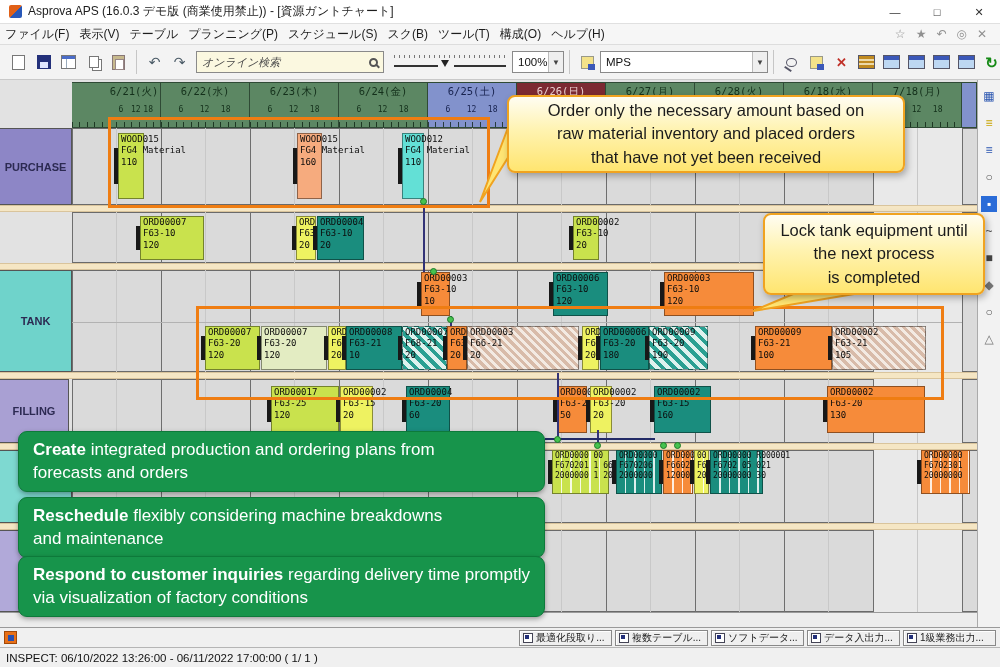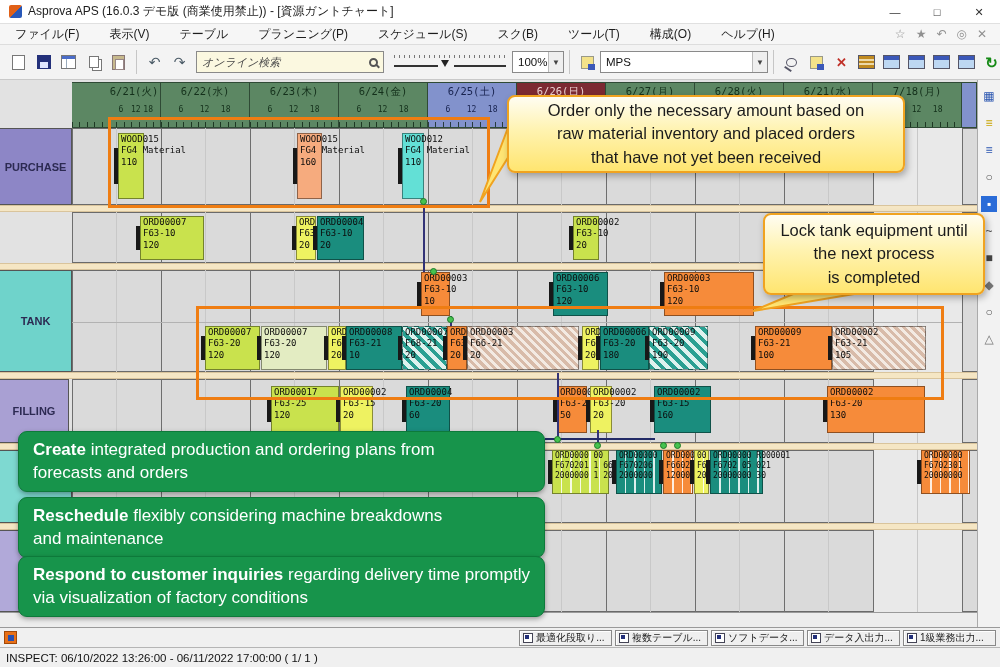--- a/index.html
+++ b/index.html
@@ -7,21 +7,21 @@
 body{position:relative;font-family:"Liberation Sans",sans-serif;background:#e8e8e8;overflow:hidden}
 
 
 #titlebar{position:absolute;left:0;top:0;width:1000px;height:24px;background:#ffffff;border-bottom:1px solid #e0e0e0;display:flex;align-items:center;z-index:100}
 .app-icon{width:13px;height:13px;margin:0 6px 0 9px;background:linear-gradient(135deg,#e06018 50%,#2858b8 50%);border-radius:2px}
 #title-text{font-size:12px;color:#1d1d1d}
 .win-btns{margin-left:auto;display:flex;height:24px}
 .win-btn{width:42px;text-align:center;line-height:24px;font-size:11px;color:#333}
 
 #menubar{position:absolute;left:0;top:24px;width:1000px;height:21px;background:#f6f6f6;border-bottom:1px solid #ddd;display:flex;align-items:center;z-index:100;font-size:12px;color:#1d1d1d}
-.menu-item{padding:0 15px;white-space:nowrap}
+.menu-item{padding:0 5px;white-space:nowrap}
 #menu-right{margin-left:auto;display:flex;align-items:center;color:#909090;font-size:12px;padding-right:8px}
 #menu-right span{margin:0 5px}
 
 #toolbar{position:absolute;left:0;top:45px;width:1000px;height:35px;background:#f3f3f3;border-bottom:1px solid #c9c9c9;display:flex;align-items:center;padding-left:6px;z-index:100}
 .tb-sep{width:1px;height:24px;background:#c6c6c6;margin:0 5px;flex:none}
 .tb-btn{width:23px;height:23px;margin:0 1px;display:flex;align-items:center;justify-content:center;flex:none;border:1px solid transparent}
 .ic-new{width:13px;height:15px;background:#fff;border:1px solid #777}
 .ic-save{width:14px;height:14px;background:#23307a;position:relative}
 .ic-save::after{content:"";position:absolute;left:3px;bottom:1px;width:8px;height:6px;background:#dfe5ff}
 .ic-table{width:15px;height:14px;background:#fff;border:1px solid #777;background-image:linear-gradient(#4a6cc8 3px,transparent 3px),linear-gradient(90deg,transparent 4px,#9ab 4px,#9ab 5px,transparent 5px)}
@@ -326,21 +326,21 @@
     <div class="hdr-cell" style="position: absolute; left: 695px; top: 2px; width: 89px; height: 46px; background: rgb(92, 135, 99); color: rgb(20, 48, 27); z-index: 12;">
       <div class="hdr-label">6/28(火)</div>
       <div class="hdr-ticknums">
         <span style="left: 20%;">6</span>
         <span style="left: 44%;">12</span>
         <span style="left: 68%;">18</span>
       </div>
       <div class="hdr-tickmarks"></div>
     </div>
     <div class="hdr-cell" style="position: absolute; left: 784px; top: 2px; width: 89px; height: 46px; background: rgb(92, 135, 99); color: rgb(20, 48, 27); z-index: 12;">
-      <div class="hdr-label">6/21(水)</div>
+      <div class="hdr-label">6/18(水)</div>
       <div class="hdr-ticknums">
         <span style="left: 20%;">6</span>
         <span style="left: 44%;">12</span>
         <span style="left: 68%;">18</span>
       </div>
       <div class="hdr-tickmarks"></div>
     </div>
     <div class="hdr-cell" style="position: absolute; left: 873px; top: 2px; width: 89px; height: 46px; background: rgb(92, 135, 99); color: rgb(20, 48, 27); z-index: 12;">
       <div class="hdr-label">7/18(月)</div>
       <div class="hdr-ticknums">

